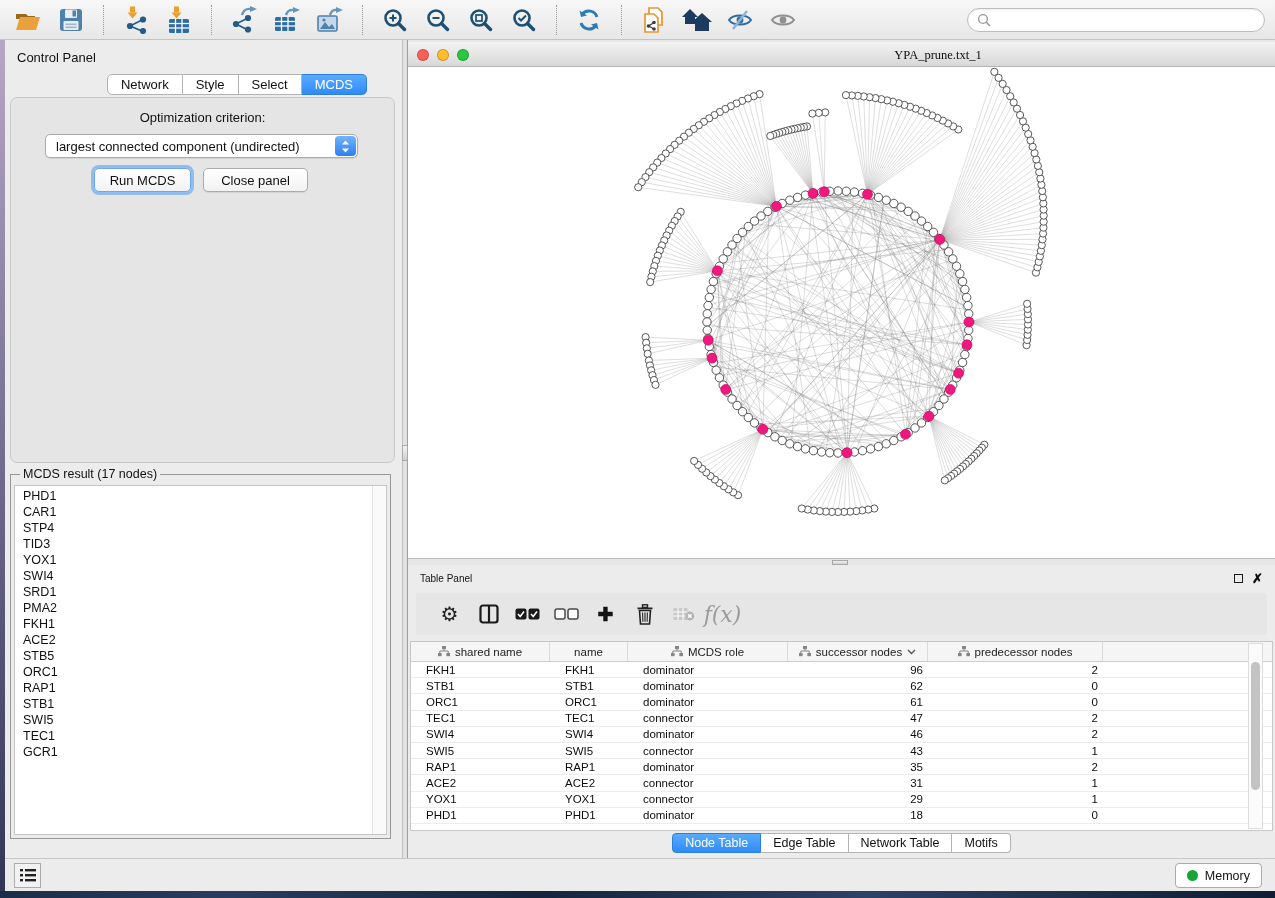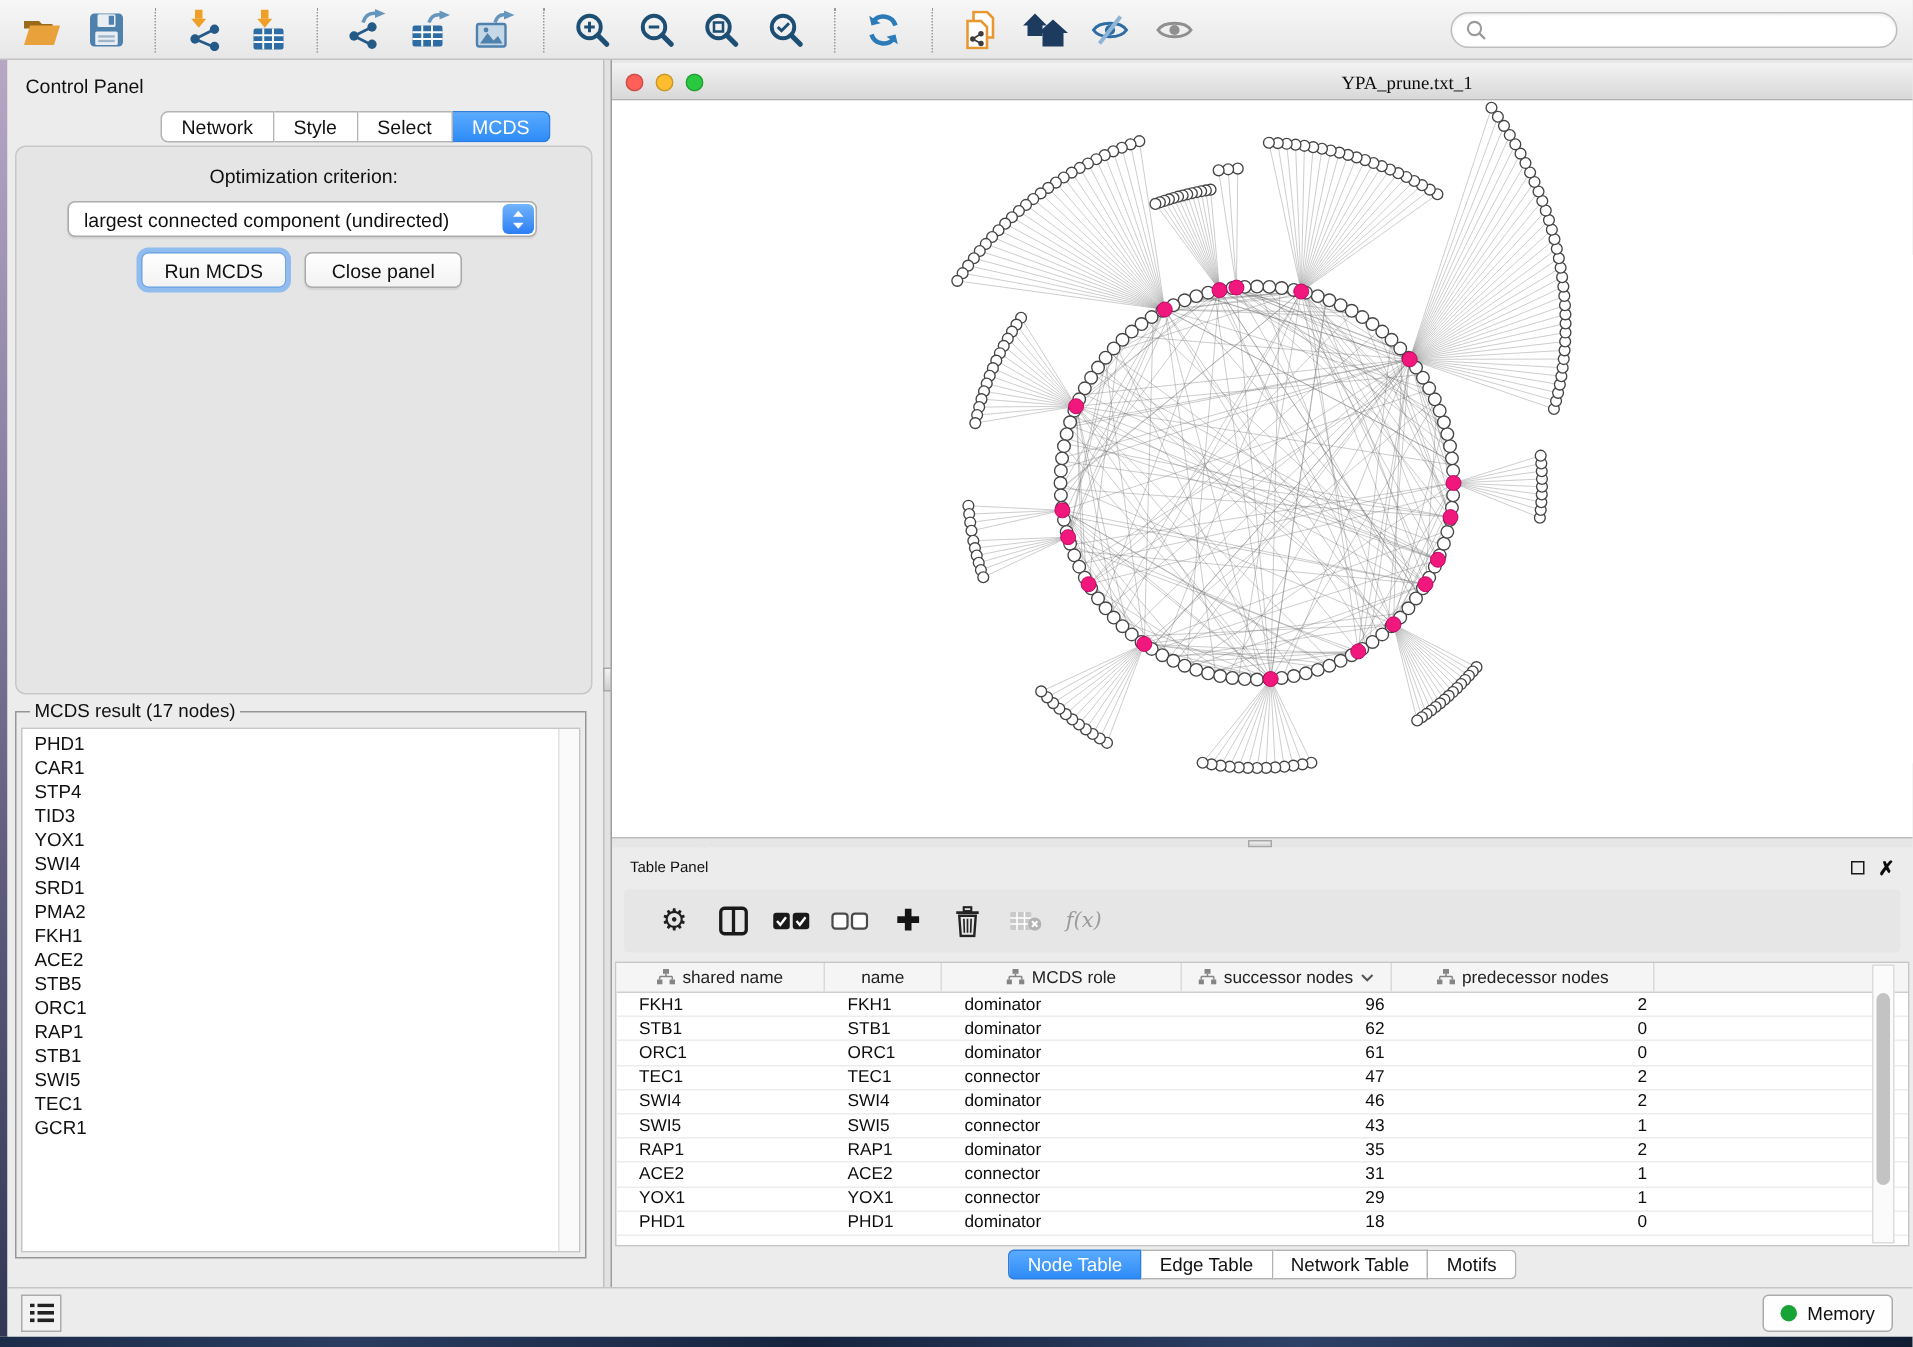--- a/index.html
+++ b/index.html
@@ -78,21 +78,21 @@
   .net-canvas svg { display:block; }
   
   .table-panel { position:absolute; left:408px; top:565px; width:867px; height:293px; background:#ececec; }
   .tp-titlebar { height:24px; display:flex; align-items:center; padding:2px 12px 0; }
   .tp-title { font-size:10px; }
   .tp-toolbar { position:absolute; left:8px; top:28px; right:8px; height:42px; background:#e6e6e6;
     border-radius:3px; display:flex; align-items:center; padding-left:14px; }
   .ti { width:39px; display:flex; align-items:center; justify-content:center; }
   .gear-glyph { font-size:20px; color:#1f1f1f; line-height:1; }
   .plus-glyph { font-size:19px; color:#141414; line-height:1; font-weight:bold; }
-  .fx-glyph { font-family:"DejaVu Serif",serif; font-style:italic; font-size:14px; color:#9b9b9b; }
+  .fx-glyph { font-family:"DejaVu Serif",serif; font-style:italic; font-size:22px; color:#9b9b9b; }
   .tbl-wrap { position:absolute; left:2px; top:76px; right:2px; height:190px; background:#fff; border:1px solid #c6c6c6; }
   .tbl-header { display:flex; height:20px; background:#f5f5f5; border-bottom:1px solid #cfcfcf; }
   .th { display:flex; align-items:center; justify-content:center; gap:5px; font-size:11.5px; color:#222;
     border-right:1px solid #dadada; height:100%; flex:0 0 auto; }
   .tbl-rows { }
   .tr { display:flex; height:16.2px; align-items:center; border-bottom:1px solid #ececec; }
   .td { font-size:11.5px; color:#0d0d0d; flex:0 0 auto; padding-left:15px; overflow:hidden; white-space:nowrap; }
   .td.num { text-align:right; padding-left:0; padding-right:5px; }
   .tbl-vscroll { position:absolute; right:12px; top:78px; width:15px; height:186px; background:#fbfbfb; border:1px solid #dcdcdc; }
   .tbl-thumb { position:absolute; left:2px; top:18px; width:9px; height:128px; background:#c3c3c3; border-radius:5px; }

